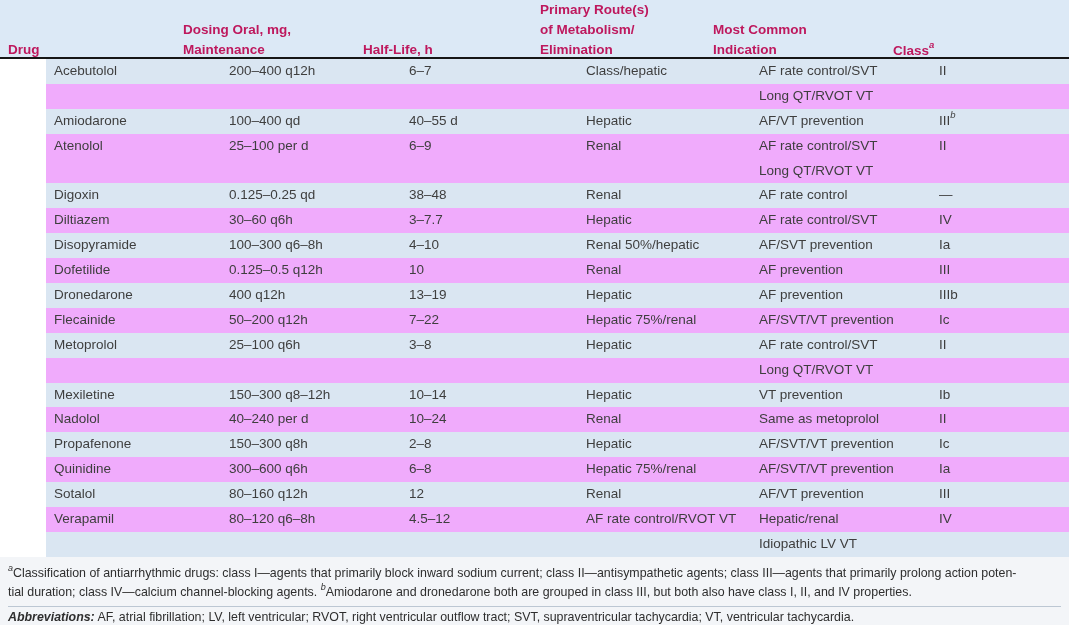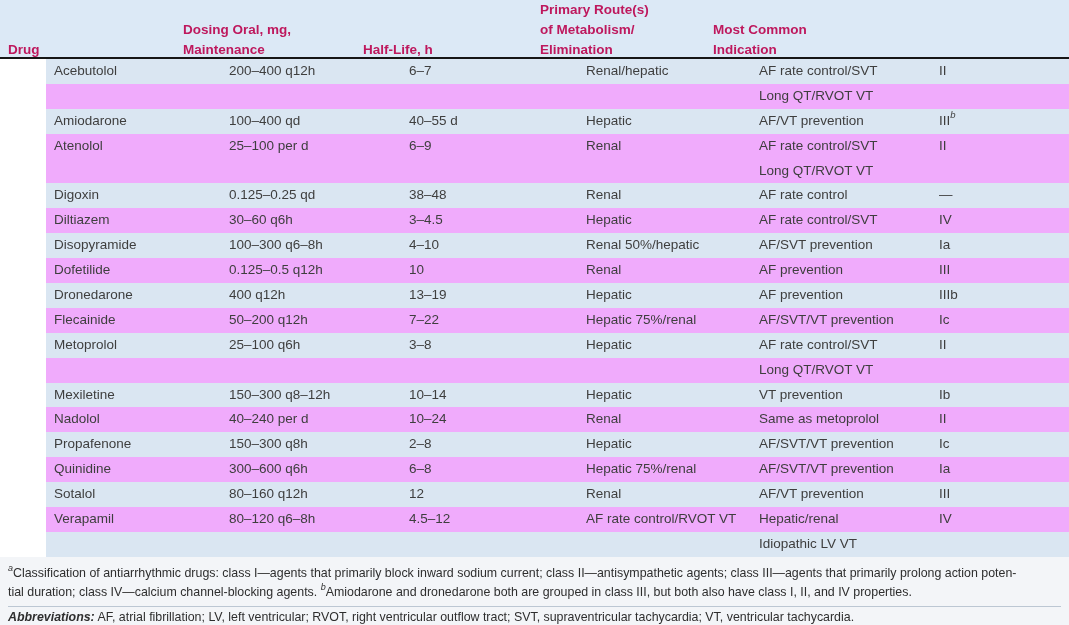--- a/index.html
+++ b/index.html
@@ -68,28 +68,29 @@
 <body>
 
 <div class="page">
 
   <div class="thead">
       <div class="th">Drug</div>
       <div class="th">Dosing Oral, mg,<br>Maintenance</div>
       <div class="th">Half-Life, h</div>
       <div class="th">Primary Route(s)<br>of Metabolism/<br>Elimination</div>
       <div class="th">Most Common<br>Indication</div>
+      <div class="th">Class<sup>a</sup></div>
     </div>
 
   <div class="tbody">
       <div class="tr dark">
         <div class="td">Acebutolol</div>
         <div class="td">200–400 q12h</div>
         <div class="td">6–7</div>
-        <div class="td">Renal/hepatic</div>
+        <div class="td">Class/hepatic</div>
         <div class="td">AF rate control/SVT</div>
         <div class="td">II</div>
       </div>
       <div class="tr light">
         <div class="td"></div>
         <div class="td"></div>
         <div class="td"></div>
         <div class="td"></div>
         <div class="td">Long QT/RVOT VT</div>
         <div class="td"></div>
@@ -122,21 +123,21 @@
         <div class="td">Digoxin</div>
         <div class="td">0.125–0.25 qd</div>
         <div class="td">38–48</div>
         <div class="td">Renal</div>
         <div class="td">AF rate control</div>
         <div class="td">—</div>
       </div>
       <div class="tr light">
         <div class="td">Diltiazem</div>
         <div class="td">30–60 q6h</div>
-        <div class="td">3–4.5</div>
+        <div class="td">3–7.7</div>
         <div class="td">Hepatic</div>
         <div class="td">AF rate control/SVT</div>
         <div class="td">IV</div>
       </div>
       <div class="tr dark">
         <div class="td">Disopyramide</div>
         <div class="td">100–300 q6–8h</div>
         <div class="td">4–10</div>
         <div class="td">Renal 50%/hepatic</div>
         <div class="td">AF/SVT prevention</div>

